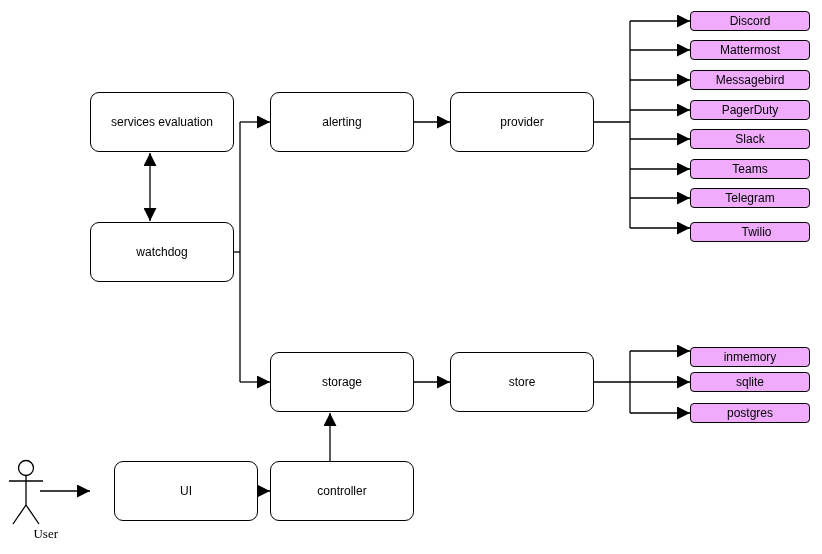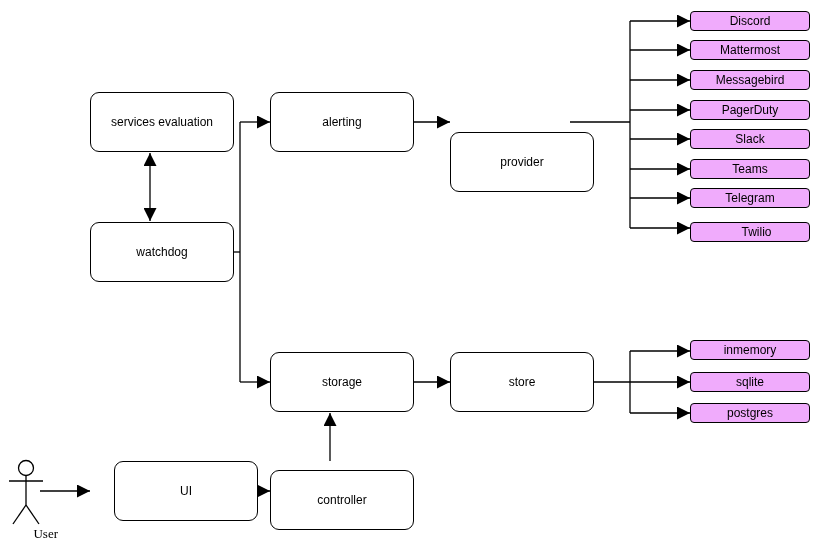--- a/index.html
+++ b/index.html
@@ -118,33 +118,33 @@
 
   <div class="node" style="left:90px;  top:92px;">
     <span>services evaluation</span>
   </div>
   <div class="node" style="left:90px;  top:222px;">
     <span>watchdog</span>
   </div>
   <div class="node" style="left:270px; top:92px;">
     <span>alerting</span>
   </div>
-  <div class="node" style="left:450px; top:92px;margin-top:40px;">
+  <div class="node" style="left:450px; top:92px;">
     <span>provider</span>
   </div>
   <div class="node" style="left:270px; top:352px;">
     <span>storage</span>
   </div>
   <div class="node" style="left:450px; top:352px;">
     <span>store</span>
   </div>
   <div class="node" style="left:90px;  top:461px;margin-left:24px;">
     <span>UI</span>
   </div>
-  <div class="node" style="left:270px; top:461px;margin-top:9px;">
+  <div class="node" style="left:270px; top:461px;">
     <span>controller</span>
   </div>
 
   <div class="leaf" style="top:11px;">
     <span>Discord</span>
   </div>
   <div class="leaf" style="top:40px;">
     <span>Mattermost</span>
   </div>
   <div class="leaf" style="top:70px;">
@@ -159,21 +159,21 @@
   <div class="leaf" style="top:159px;">
     <span>Teams</span>
   </div>
   <div class="leaf" style="top:188px;">
     <span>Telegram</span>
   </div>
   <div class="leaf" style="top:222px;padding-left:13px;">
     <span>Twilio</span>
   </div>
 
-  <div class="leaf" style="top:340px;">
+  <div class="leaf" style="top:347px;">
     <span>inmemory</span>
   </div>
   <div class="leaf" style="top:372px;">
     <span>sqlite</span>
   </div>
   <div class="leaf" style="top:403px;">
     <span>postgres</span>
   </div>
 
   <div class="actor-label">User</div>

